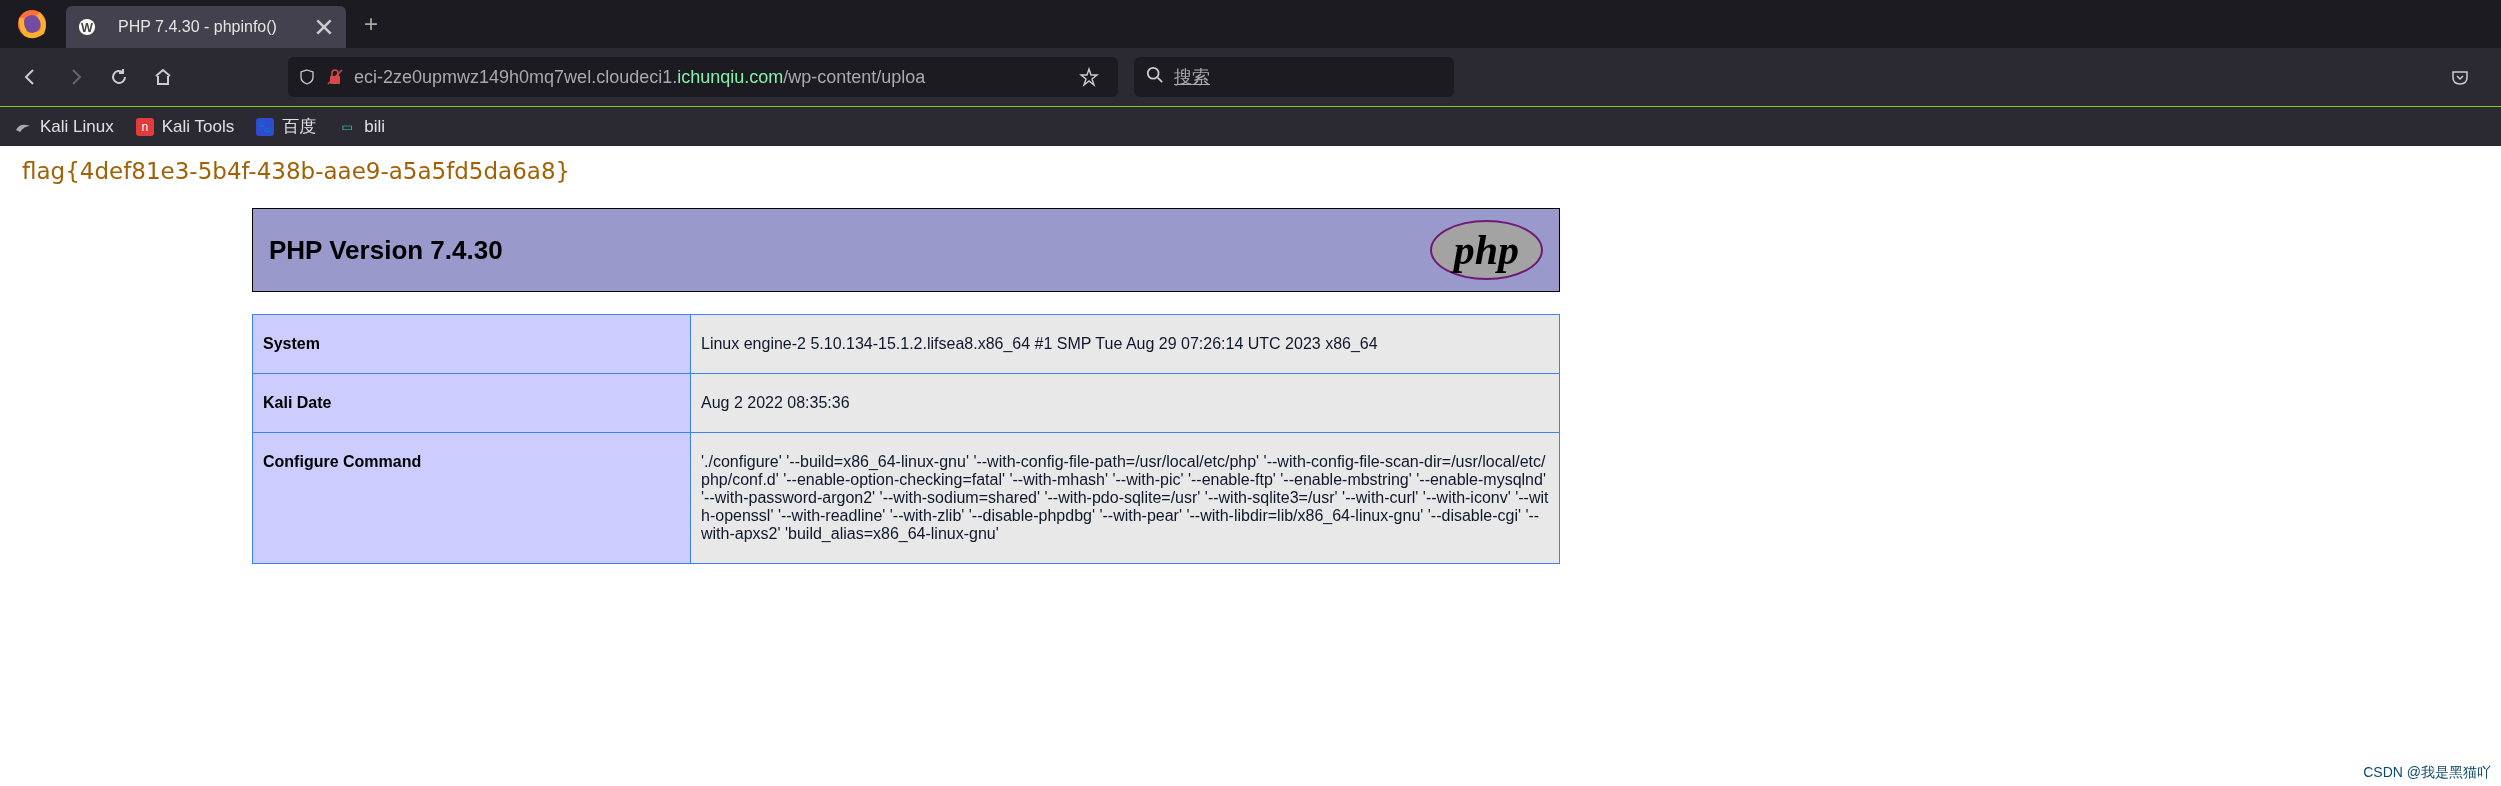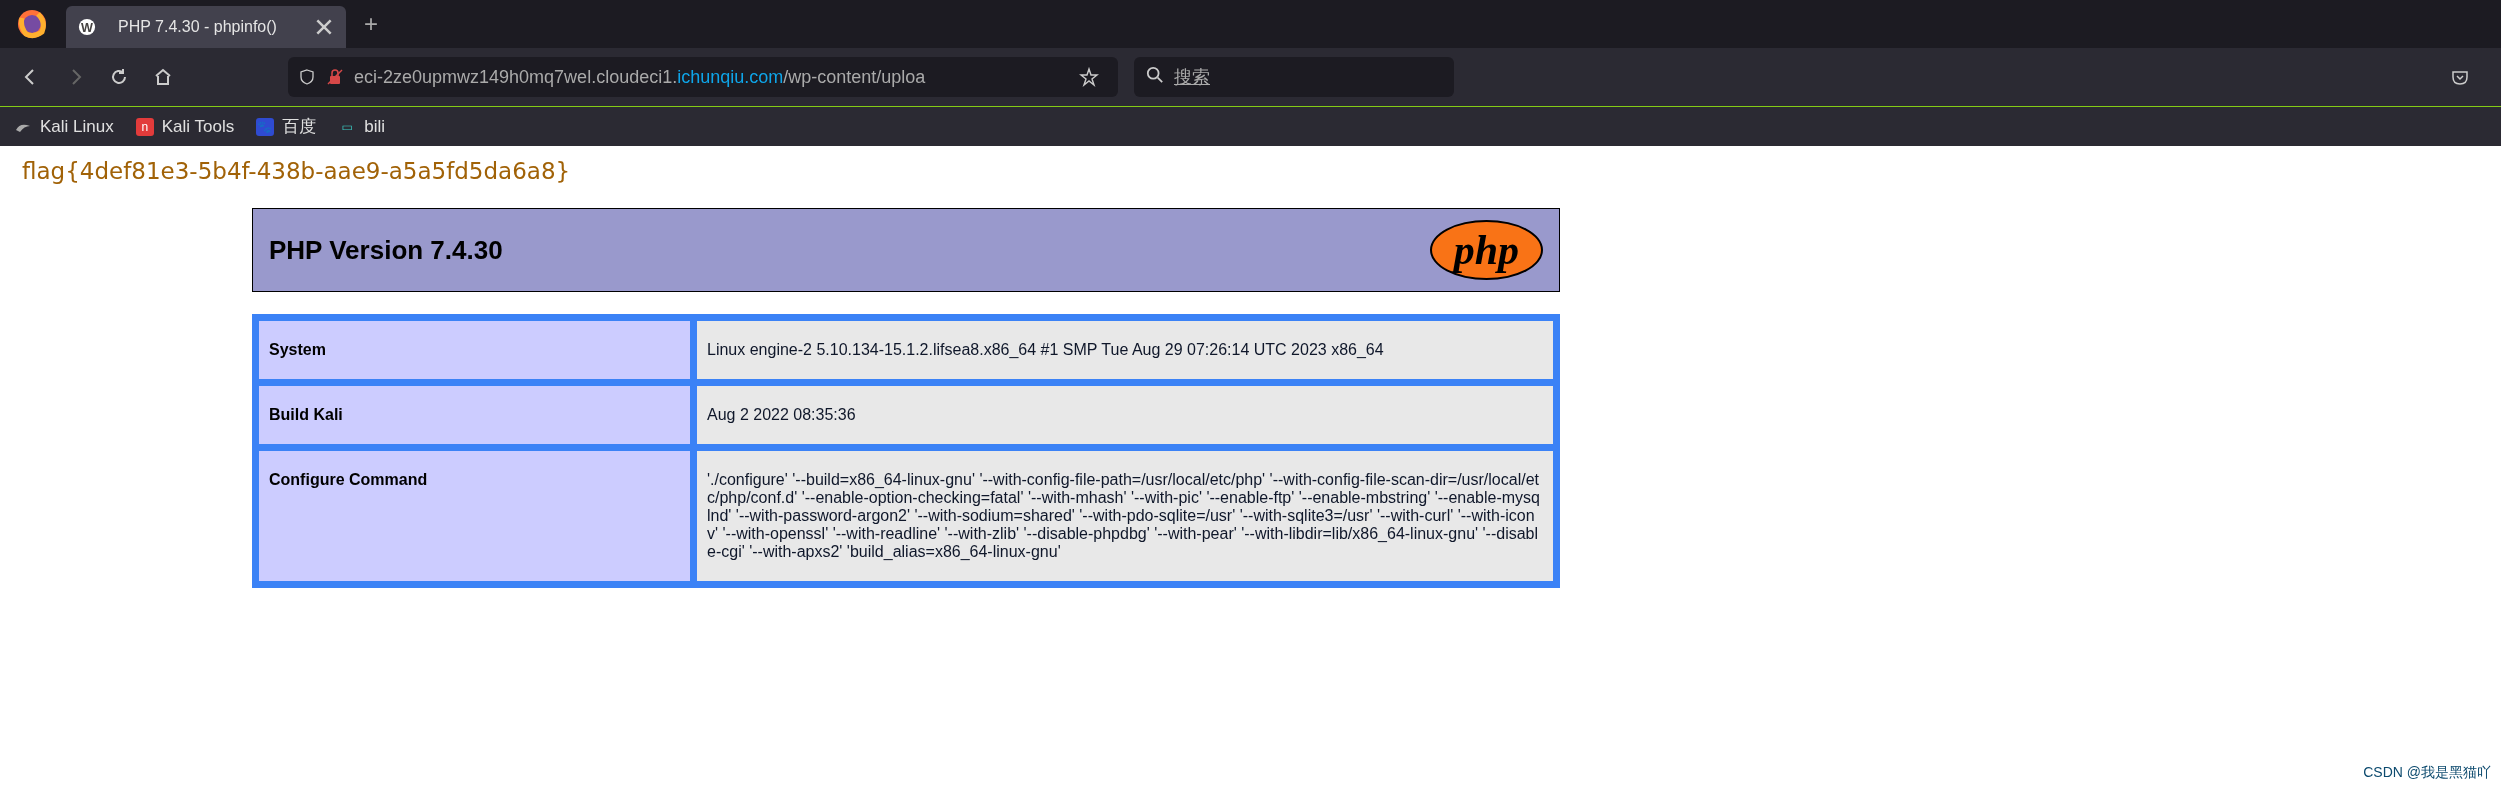--- a/index.html
+++ b/index.html
@@ -14,40 +14,40 @@
 .tab-title { flex: 1; white-space: nowrap; overflow: hidden; margin-left: 12px; }
 .tab-close { width: 20px; height: 20px; display: flex; align-items: center; justify-content: center; margin-left: 8px; cursor: pointer; }
 .new-tab { color: #aaa; font-size: 24px; padding: 0 18px; cursor: pointer; }
 
 .nav-bar { display: flex; align-items: center; height: 58px; background: #2b2a33; padding: 0 12px; gap: 6px; }
 .nav-btn { width: 38px; height: 38px; display: flex; align-items: center; justify-content: center; color: #ccc; border-radius: 4px; cursor: pointer; }
 .nav-btn svg { width: 20px; height: 20px; }
 .url-bar { flex: 0 0 830px; margin-left: 100px; display: flex; align-items: center; background: #1c1b22; border-radius: 6px; height: 40px; padding: 0 10px; gap: 10px; }
 .url-icon { width: 18px; height: 18px; display: flex; align-items: center; justify-content: center; }
 .url-text { flex: 1; color: #aaa; font-size: 18px; white-space: nowrap; overflow: hidden; }
-.url-text .domain { color: #0ea5e9; }
+.url-text .domain { color: #86efac; }
 .star-btn { color: #ccc; }
 .search-bar { flex: 0 0 320px; margin-left: 10px; display: flex; align-items: center; background: #1c1b22; border-radius: 6px; height: 40px; padding: 0 12px; gap: 10px; color: #aaa; font-size: 18px; text-decoration: underline; }
 .right-icons { margin-left: auto; display: flex; gap: 8px; padding-right: 10px; }
 
 .bookmarks { display: flex; align-items: center; height: 40px; background: #2b2a33; padding: 0 14px; gap: 22px; border-top: 1px solid #84cc16; }
 .bookmark { display: flex; align-items: center; gap: 8px; color: #e0e0e0; font-size: 17px; cursor: pointer; }
 .bk-icon { width: 18px; height: 18px; border-radius: 3px; display: flex; align-items: center; justify-content: center; font-size: 12px; }
 
 
 .page { padding: 12px 22px; }
 .flag { font-family: "DejaVu Sans", Arial, sans-serif; font-size: 23px; color: #a16207; margin-bottom: 24px; }
 
 .phpinfo { width: 1308px; margin-left: 230px; }
 .php-header { background: #9999cc; border: 1px solid #000; padding: 14px 16px; display: flex; align-items: center; justify-content: space-between; height: 84px; }
 .php-header h1 { font-size: 26px; font-weight: bold; color: #000; }
-.php-logo { font-family: Georgia, serif; font-weight: bold; font-style: italic; font-size: 42px; color: #000; background: #f97316; border-radius: 50% / 50%; padding: 4px 22px; border: 2px solid #000000; }
+.php-logo { font-family: Georgia, serif; font-weight: bold; font-style: italic; font-size: 42px; color: #000; background: #a3a3a3; border-radius: 50% / 50%; padding: 4px 22px; border: 2px solid #701a75; }
 
 .php-table { width: 100%; border-collapse: collapse; margin-top: 22px; font-size: 16px; }
-.php-table td { border: 7px solid #3b82f6; padding: 20px 10px; vertical-align: top; }
+.php-table td { border: 1px solid #3b82f6; padding: 20px 10px; vertical-align: top; }
 .php-table .key { background: #ccccff; font-weight: bold; color: #000; width: 438px; }
 .php-table .val { background: #e8e8e8; color: #0f172a; word-break: break-all; }
 
 .watermark { position: absolute; bottom: 4px; right: 10px; color: #0c4a6e; font-size: 14px; }
 </style>
 </head>
 <body>
 
 <div class="browser-top">
   <div class="tab-strip">
@@ -173,21 +173,21 @@
       <div class="php-logo">php</div>
     </div>
 
     <table class="php-table">
       <tbody>
           <tr>
         <td class="key">System</td>
         <td class="val">Linux engine-2 5.10.134-15.1.2.lifsea8.x86_64 #1 SMP Tue Aug 29 07:26:14 UTC 2023 x86_64</td>
       </tr>
       <tr>
-        <td class="key">Build Kali</td>
+        <td class="key">Kali Date</td>
         <td class="val">Aug 2 2022 08:35:36</td>
       </tr>
       <tr>
         <td class="key">Configure Command</td>
         <td class="val">'./configure' '--build=x86_64-linux-gnu' '--with-config-file-path=/usr/local/etc/php' '--with-config-file-scan-dir=/usr/local/etc/php/conf.d' '--enable-option-checking=fatal' '--with-mhash' '--with-pic' '--enable-ftp' '--enable-mbstring' '--enable-mysqlnd' '--with-password-argon2' '--with-sodium=shared' '--with-pdo-sqlite=/usr' '--with-sqlite3=/usr' '--with-curl' '--with-iconv' '--with-openssl' '--with-readline' '--with-zlib' '--disable-phpdbg' '--with-pear' '--with-libdir=lib/x86_64-linux-gnu' '--disable-cgi' '--with-apxs2' 'build_alias=x86_64-linux-gnu'</td>
       </tr>
     </tbody>
       </table>
   </div>
 </div>

